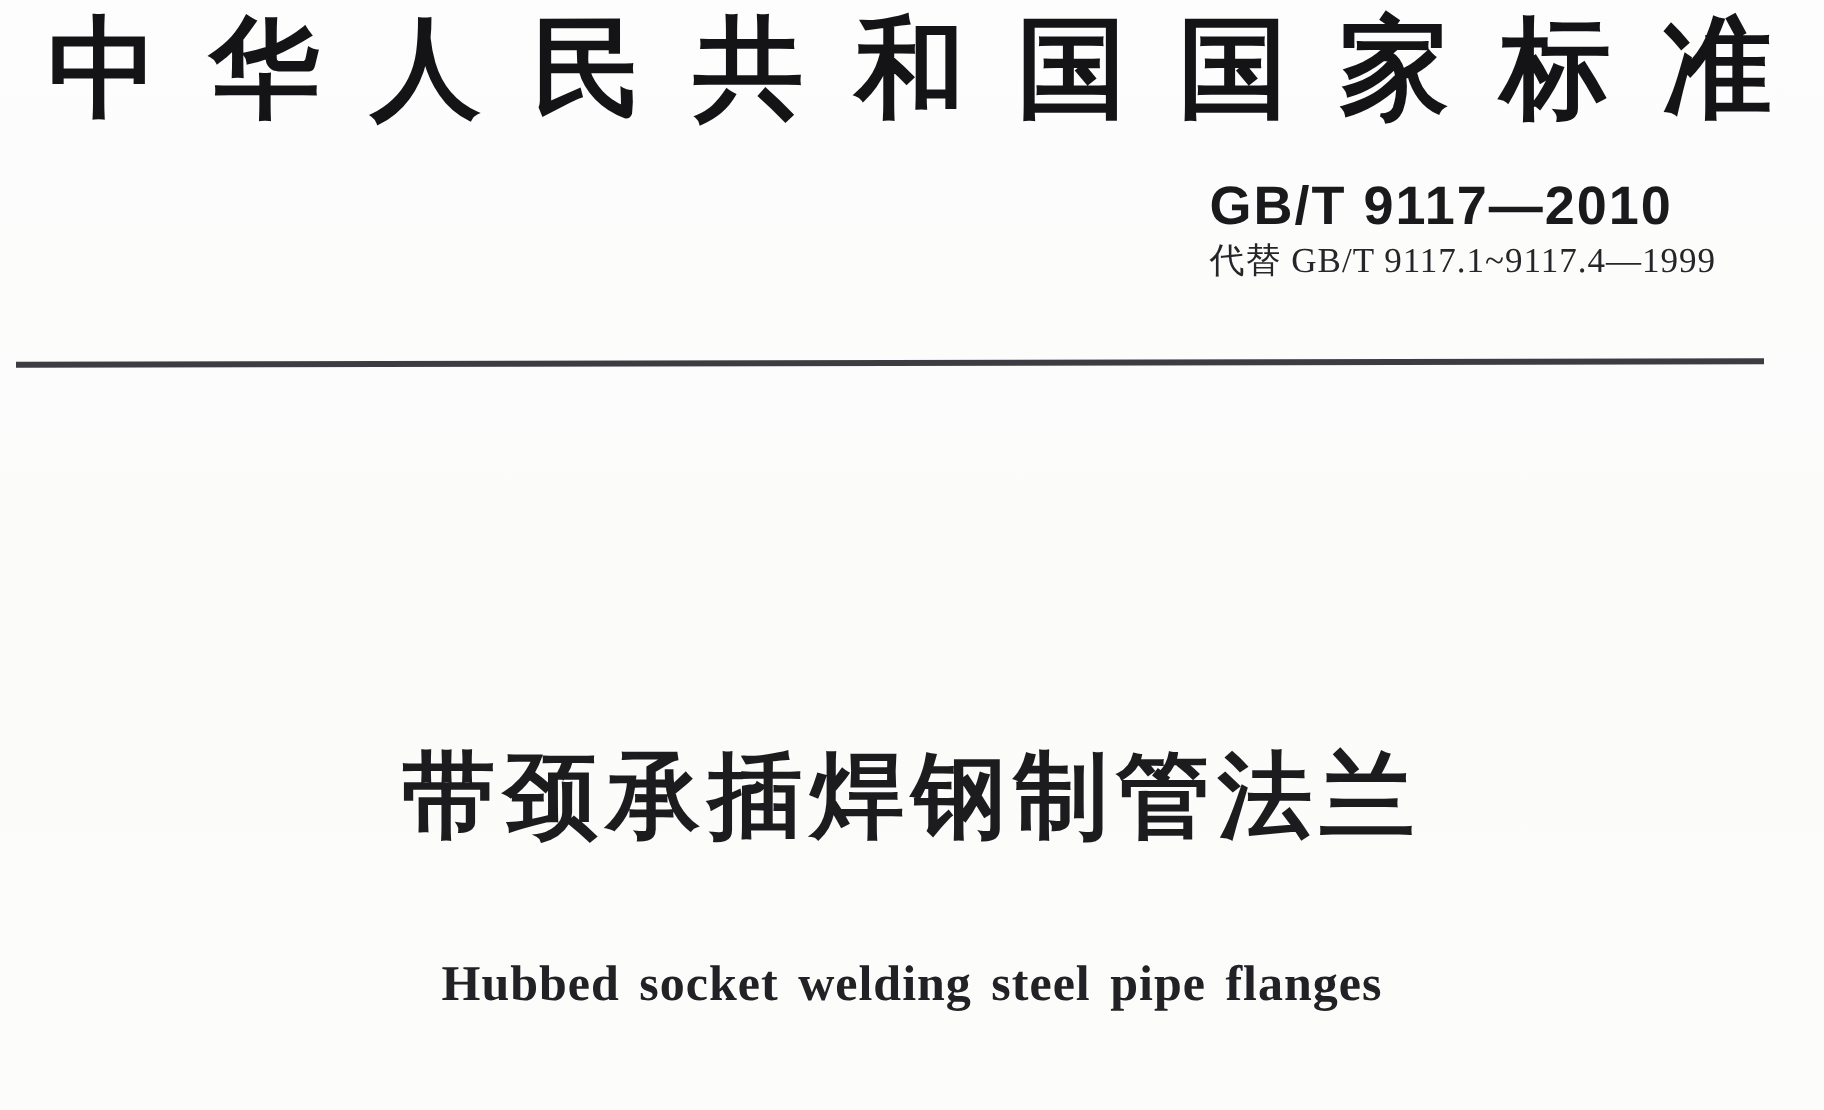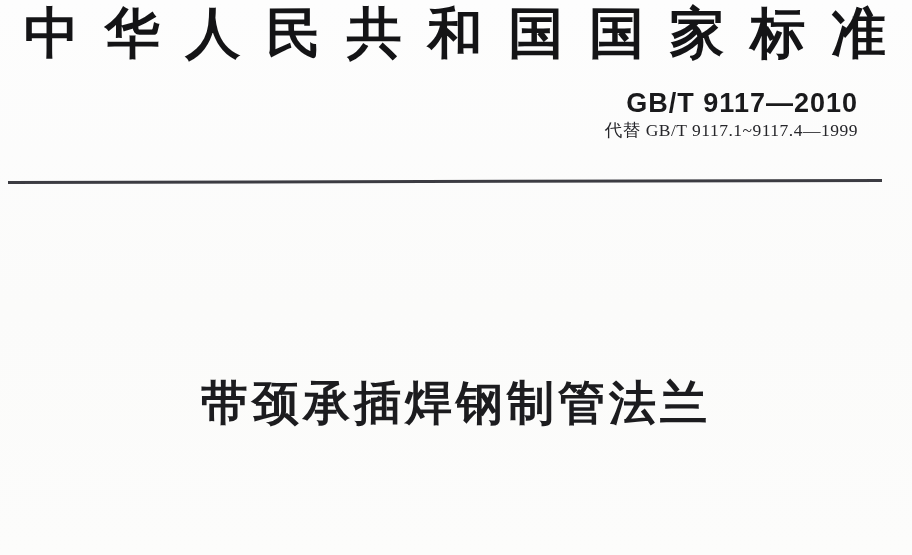--- a/index.html
+++ b/index.html
@@ -20,37 +20,37 @@
     position: absolute;
     inset: 0;
     background: linear-gradient(180deg, #fdfdfd 0%, #fbfbfa 55%, #fcfcfb 100%);
   }
   .heading {
     position: absolute;
     top: 2px;
     left: 24px;
     right: 26px;
     height: 64px;
-    font-family: Liberation Serif, serif;
+    font-family: Liberation Sans, sans-serif;
     font-weight: bold;
     font-size: 55px;
     line-height: 64px;
     color: #141416;
     text-align: justify;
     text-align-last: justify;
     white-space: nowrap;
     letter-spacing: 0;
     
     word-spacing: 2px;
   }
   .code-block {
     position: absolute;
     top: 88px;
     right: 54px;
-    text-align: right;
+    text-align: left;
   }
   .std-code {
     font-family: "Liberation Sans", "DejaVu Sans", sans-serif;
     font-weight: bold;
     font-size: 27px;
     line-height: 30px;
     letter-spacing: 1px;
     color: #1a1a1c;
   }
   .replaces {
@@ -69,21 +69,21 @@
     height: 3px;
     background: #3c3c42;
     transform: rotate(-0.12deg);
   }
   .title-zh {
     position: absolute;
     top: 374px;
     left: 0;
     width: 100%;
     text-align: center;
-    font-family: Liberation Sans, sans-serif;
+    font-family: Liberation Mono, monospace;
     font-weight: bold;
     font-size: 47px;
     line-height: 58px;
     letter-spacing: 4px;
     color: #1c1c1f;
   }
   .title-en {
     position: absolute;
     top: 478px;
     left: 0;
@@ -107,14 +107,15 @@
 
   <div class="code-block">
     <div class="std-code">GB/T 9117—2010</div>
     <div class="replaces">代替 GB/T 9117.1~9117.4—1999</div>
   </div>
 
   <div class="rule"></div>
 
   <div class="title-zh">带颈承插焊钢制管法兰</div>
 
+  <div class="title-en">Hubbed socket welding steel pipe flanges</div>
 
 </div>
 
 </body></html>

